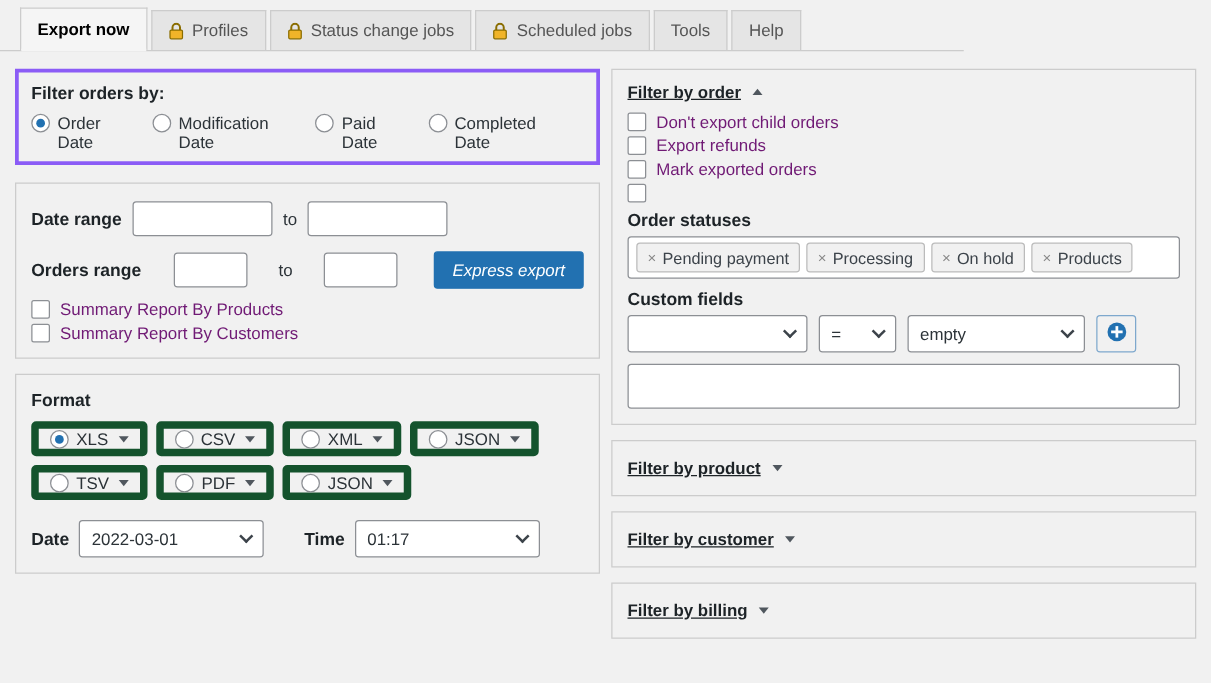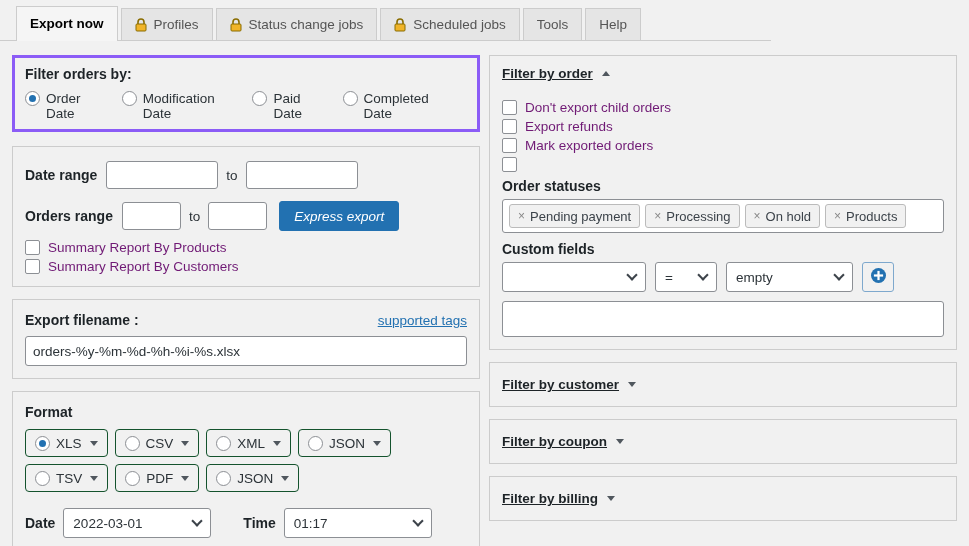--- a/index.html
+++ b/index.html
@@ -101,21 +101,21 @@
   }
 
   .link {
     color: #2271b1; text-decoration: underline; font-size: 13.5px; cursor: pointer;
   }
 
   
   .fmt-wrap { display: flex; flex-wrap: wrap; gap: 7px; }
   .fmt {
     display: flex; align-items: center; gap: 6px;
-    border: 1px solid #14532d; border-radius: 4px; background: #f1f1f1;
+    border: 6px solid #14532d; border-radius: 4px; background: #f1f1f1;
     height: 28px; padding: 0 9px; font-size: 13.5px; color: #2c3338;
     cursor: pointer;
   }
   .caret-d {
     width: 0; height: 0; border-left: 4px solid transparent; border-right: 4px solid transparent;
     border-top: 5px solid #50575e; display: inline-block; margin-left: 2px;
   }
   .caret-u {
     width: 0; height: 0; border-left: 4px solid transparent; border-right: 4px solid transparent;
     border-bottom: 5px solid #50575e; display: inline-block; margin-left: 2px;
@@ -230,44 +230,37 @@
       </div>
     </div>
 
     <div class="panel" style="padding:14px 12px 10px;">
       <div class="row" style="margin-bottom:12px;">
         <span class="lbl-b">Date range</span>
         <input class="tinput" style="width: 112px; margin-left: 9px;" value="">
         <span class="to-lbl" style="margin:0 8px;">to</span>
         <input class="tinput" style="width: 112px;" value="">
       </div>
-      <div class="row" style="margin-bottom:7px;">
+      <div class="row" style="margin-bottom:7px;justify-content:space-between;">
         <span class="lbl-b">Orders range</span>
         <input class="tinput" style="width: 59px; margin-left: 9px;" value="">
         <span class="to-lbl" style="margin:0 8px;">to</span>
         <input class="tinput" style="width: 59px;" value="">
         <button class="btn-primary" style="margin-left:12px;font-style:italic;">Express export</button>
       </div>
       <label class="check-item">
         <span class="cbox"></span>
         <span>Summary Report By Products</span>
       </label>
       <label class="check-item">
         <span class="cbox"></span>
         <span>Summary Report By Customers</span>
       </label>
     </div>
 
-    <div class="panel" style="padding:12px;">
-      <div class="row" style="justify-content:space-between;align-items:baseline;margin-bottom:8px;">
-        <span class="lbl-b">Export filename :</span>
-        <span class="link">supported tags</span>
-      </div>
-      <input class="tinput" style="width: 100%; height: 30px;" value="orders-%y-%m-%d-%h-%i-%s.xlsx">
-    </div>
 
     <div class="panel" style="padding:12px;margin-bottom:0;">
       <div class="ptitle">Format</div>
       <div class="fmt-wrap">
         <div class="fmt">
           <span class="radio on"></span>
           <span>XLS</span>
           <span class="caret-d"></span>
         </div>
         <div class="fmt">
@@ -312,21 +305,21 @@
           <span>01:17</span>
           <span class="chev"></span>
         </div>
       </div>
     </div>
   </div>
 
   <div class="col-right">
 
     <div class="panel" style="padding:10px 12px 12px;">
-      <div class="acc-head" style="margin-bottom:17px;">
+      <div class="acc-head" style="margin-bottom:7px;">
         <span>Filter by order</span>
         <span class="caret-u"></span>
       </div>
       <label class="check-item">
         <span class="cbox"></span>
         <span>Don't export child orders</span>
       </label>
       <label class="check-item">
         <span class="cbox"></span>
         <span>Export refunds</span>
@@ -362,46 +355,46 @@
       <div class="ptitle" style="margin:8px 0 5px;">Custom fields</div>
       <div class="row" style="gap:9px;">
         <div class="sel" style="width:144px;">
           <span></span>
           <span class="chev"></span>
         </div>
         <div class="sel" style="width:62px;">
           <span>=</span>
           <span class="chev"></span>
         </div>
-        <div class="sel" style="width:127px;">
+        <div class="sel" style="width:142px;">
           <span>empty</span>
           <span class="chev"></span>
         </div>
         <div class="addbtn">
           <span>
             <svg width="17" height="17" viewBox="0 0 17 17">
                 <circle cx="8.5" cy="8.5" r="7.5" fill="#2271b1"></circle>
                 <rect x="7.4" y="3.9" width="2.2" height="9.2" fill="#fff"></rect>
                 <rect x="3.9" y="7.4" width="9.2" height="2.2" fill="#fff"></rect>
               </svg>
           </span>
         </div>
       </div>
       <div class="bigbox" style="margin-top:9px;"></div>
     </div>
 
     <div class="panel acc-panel">
       <div class="acc-head">
-        <span>Filter by customer</span>
+        <span>Filter by product</span>
         <span class="caret-d"></span>
       </div>
     </div>
     <div class="panel acc-panel">
       <div class="acc-head">
-        <span>Filter by coupon</span>
+        <span>Filter by customer</span>
         <span class="caret-d"></span>
       </div>
     </div>
     <div class="panel acc-panel">
       <div class="acc-head">
         <span>Filter by billing</span>
         <span class="caret-d"></span>
       </div>
     </div>
   </div>

